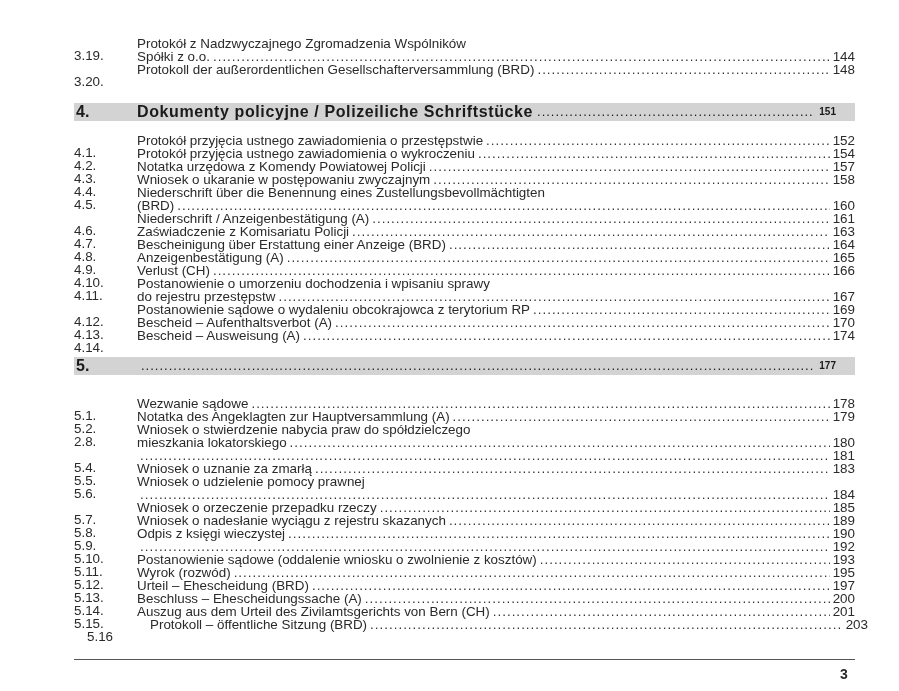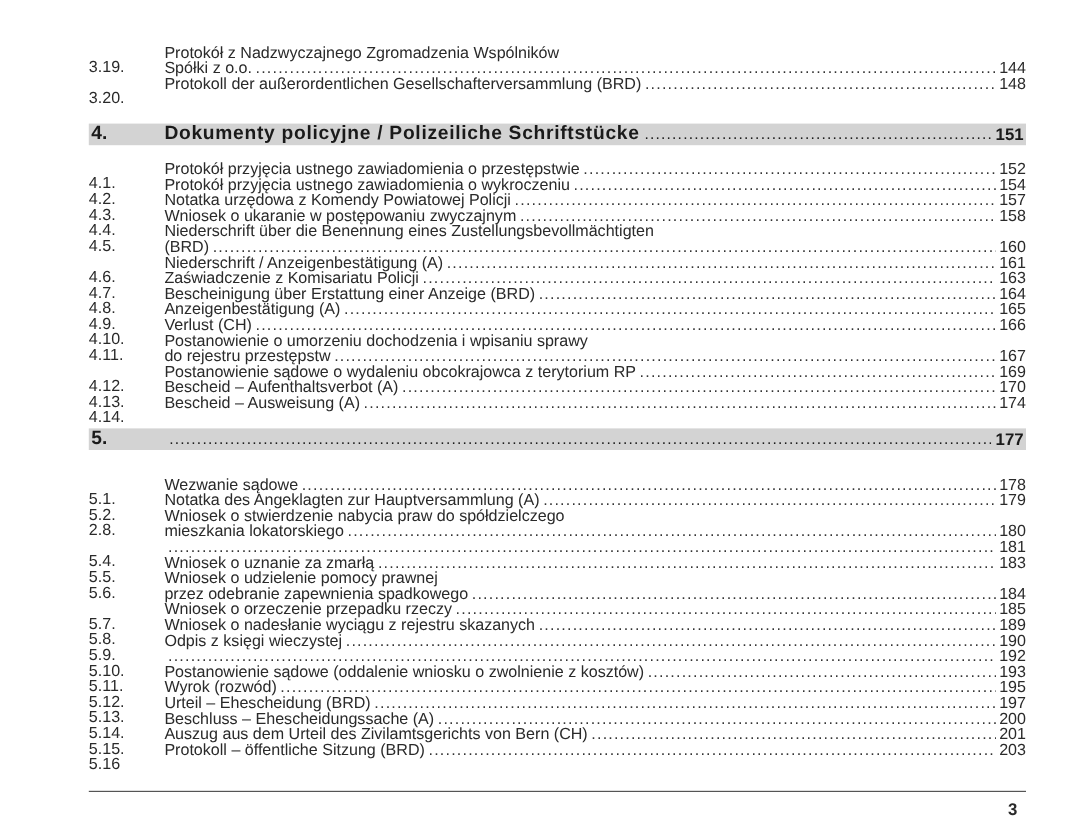--- a/index.html
+++ b/index.html
@@ -10,25 +10,25 @@
   .num { position: absolute; left: 0; top: 12px; white-space: nowrap; }
   .body { position: absolute; left: 63px; right: 0; top: 0; }
   .line { display: flex; align-items: baseline; white-space: nowrap; height: 13px; }
   .line .txt { flex: 0 0 auto; }
   .line .dots { flex: 1 1 auto; overflow: hidden; white-space: nowrap; margin: 0 3px; letter-spacing: 1px; color: #333; }
   .line .dots::before { content: "................................................................................................................................................................................................................................................................"; }
   .line .pg { flex: 0 0 auto; text-align: right; }
   .section { position: absolute; left: 0; width: 781px; height: 18px; background: #d3d3d3;
              font-weight: bold; font-size: 16px; line-height: 18px; color: #1a1a1a; }
   .section .snum { position: absolute; left: 2px; top: 0; }
-  .section .sbody { position: absolute; left: 63px; right: 2px; top: 0; display: flex; align-items: flex-end; }
+  .section .sbody { position: absolute; left: 63px; right: 19px; top: 0; display: flex; align-items: flex-end; }
   .section .sbody .txt { flex: 0 0 auto; letter-spacing: 0.6px; }
   .section .sbody .dots { flex: 1 1 auto; overflow: hidden; white-space: nowrap; margin: 0 4px; font-weight: normal; font-size: 13px; letter-spacing: 1px; }
   .section .sbody .dots::before { content: "................................................................................................................................................................"; }
-  .section .sbody .pg { flex: 0 0 auto; font-size: 14px; }
+  .section .sbody .pg { flex: 0 0 auto; font-size: 10px; }
   .rule { position: absolute; left: 74px; width: 781px; top: 659px; height: 1px; background: #555; }
   .pagenum { position: absolute; left: 840px; top: 666px; font-weight: bold; font-size: 14px; }
 </style>
 </head>
 <body>
 
 <div class="page">
 
   <div class="entry" style="top:37px;height:26px;">
     <span class="num">3.19.</span>
@@ -271,21 +271,20 @@
         </div>
       </div>
   </div>
   <div class="entry" style="top:475px;height:26px;">
     <span class="num">5.6.</span>
     <div class="body">
       <div class="line">
           <span class="txt">Wniosek o udzielenie pomocy prawnej</span>
         </div>
       <div class="line">
-          <span class="txt">przez odebranie zapewnienia spadkowego</span>
           <span class="dots"></span>
           <span class="pg">184</span>
         </div>
     </div>
   </div>
   <div class="entry" style="top:501px;height:13px;">
     <span class="num">5.7.</span>
     <div class="body">
         <div class="line">
           <span class="txt">Wniosek o orzeczenie przepadku rzeczy</span>
@@ -366,21 +365,21 @@
   <div class="entry" style="top:605px;height:13px;">
     <span class="num">5.15.</span>
     <div class="body">
         <div class="line">
           <span class="txt">Auszug aus dem Urteil des Zivilamtsgerichts von Bern (CH)</span>
           <span class="dots"></span>
           <span class="pg">201</span>
         </div>
       </div>
   </div>
-  <div class="entry" style="top:618px;height:13px;">
+  <div class="entry" style="top:618px;height:13px;margin-left:13px;">
     <span class="num">5.16</span>
     <div class="body">
         <div class="line">
           <span class="txt">Protokoll – öffentliche Sitzung (BRD)</span>
           <span class="dots"></span>
           <span class="pg">203</span>
         </div>
       </div>
   </div>
 </div>

